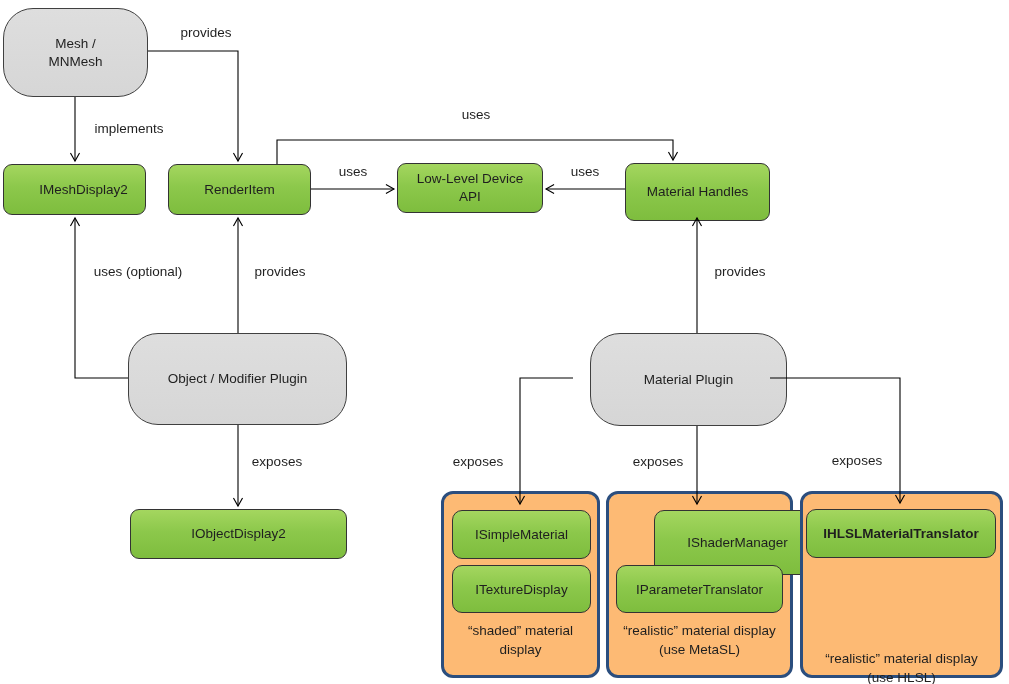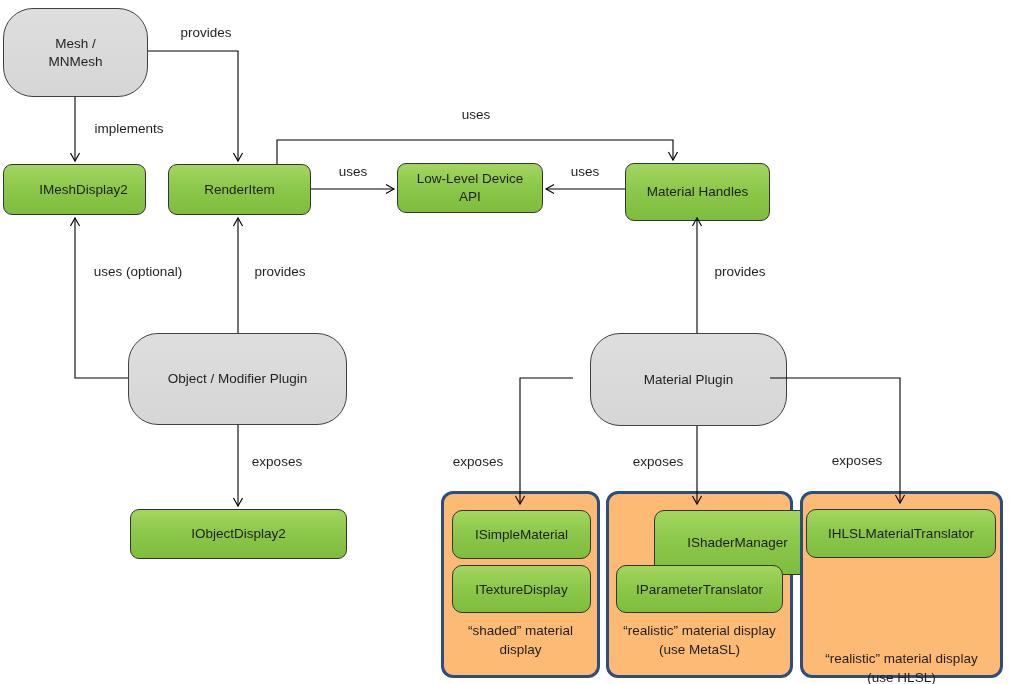--- a/index.html
+++ b/index.html
@@ -111,21 +111,21 @@
     <div class="caption" style="left:50%; transform:translateX(-50%); top:128px; width:126px;">“shaded” material display</div>
   </div>
 
   <div class="container-blue" style="left:606px; top:491px; width:187px; height:187px;">
     <div class="inner-green" style="left:7px; top:16px; width:167px; height:65px;margin-left:38px;">IShaderManager</div>
     <div class="inner-green" style="left:7px; top:71px; width:167px; height:48px;">IParameterTranslator</div>
     <div class="caption" style="left:50%; transform:translateX(-50%); top:128px; width:160px;">“realistic” material display (use MetaSL)</div>
   </div>
 
   <div class="container-blue" style="left:800px; top:491px; width:203px; height:187px;">
-    <div class="inner-green" style="left:3px; top:15px; width:190px; height:49px;">IHLSLMaterialTranslator</div>
+    <div class="inner-green" style="left:3px; top:15px; width:190px; height:49px;font-weight:bold;">IHLSLMaterialTranslator</div>
     <div class="caption" style="left:50%; transform:translateX(-50%); top:128px; width:170px;margin-top:28px;">“realistic” material display (use HLSL)</div>
   </div>
 
   <div class="edge-label" style="left:206px; top:25px;">provides</div>
   <div class="edge-label" style="left:129px; top:121px;">implements</div>
   <div class="edge-label" style="left:476px; top:107px;">uses</div>
   <div class="edge-label" style="left:353px; top:164px;">uses</div>
   <div class="edge-label" style="left:585px; top:164px;">uses</div>
   <div class="edge-label" style="left:138px; top:264px;">uses (optional)</div>
   <div class="edge-label" style="left:280px; top:264px;">provides</div>

